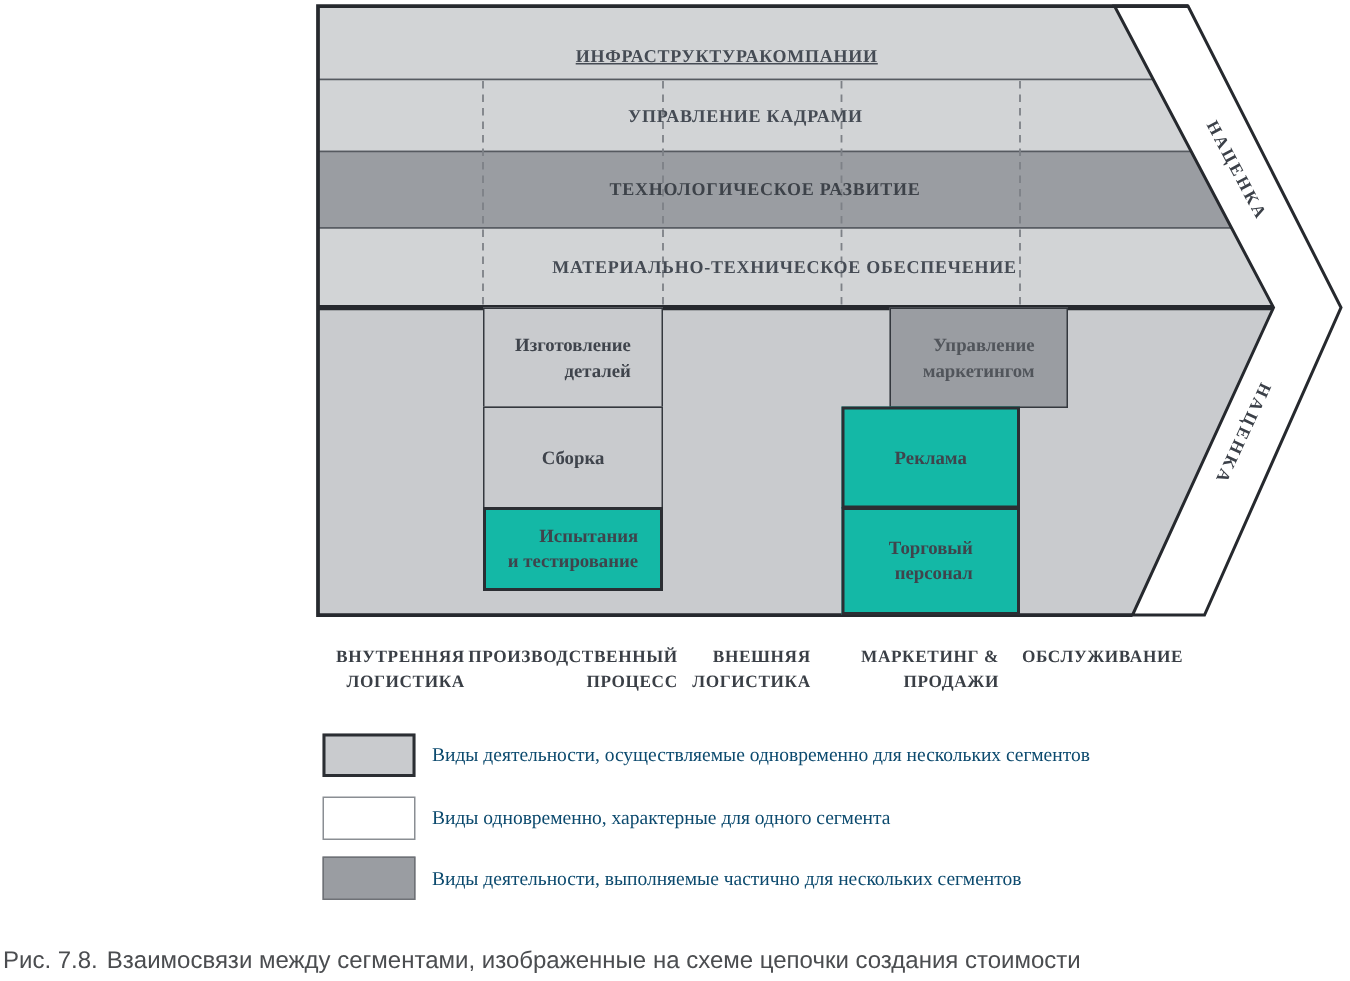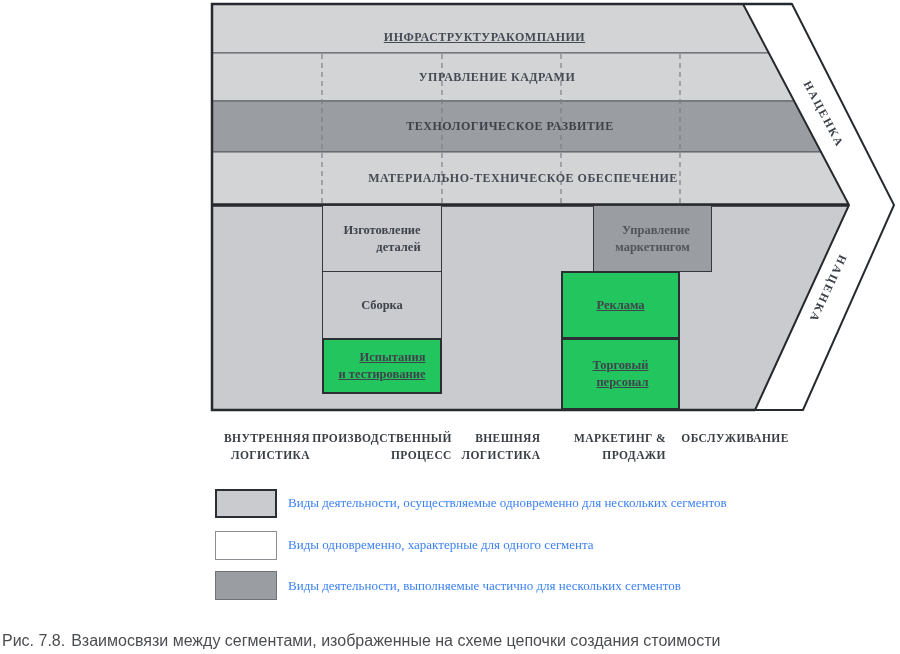--- a/index.html
+++ b/index.html
@@ -13,35 +13,35 @@
   .pre{white-space:pre-line;text-align:right;}
   .row-label{
     font-size:12px;font-weight:bold;color:#454b54;letter-spacing:.5px;
   }
   .row-label.dark{color:#3d4249;}
   .box{
     box-sizing:border-box;border:1.5px solid #34383e;
     font-size:12.5px;font-weight:600;color:#3f444c;line-height:1.35;
   }
   .box.light{background:#c9cbce;}
-  .box.white{background:#22c55e;border-width:2px;border-color:#2b2e33;text-decoration:underline;}
+  .box.white{background:#14b8a6;border-width:2px;border-color:#2b2e33;}
   .box.dark{background:#9a9da2;color:#51555b;}
   .nacenka{
     font-size:11.5px;font-weight:600;color:#3b4048;letter-spacing:2px;
   }
   .col-label{
     font-size:11.5px;font-weight:bold;color:#3a3f46;letter-spacing:.4px;
     line-height:1.45;align-items:flex-start;margin-top:11px;
   }
   .swatch{box-sizing:border-box;}
   .swatch.light{background:#c9cbce;border:2.5px solid #2b2e33;}
   .swatch.white{background:#ffffff;border:1.5px solid #8a8e93;}
   .swatch.dark{background:#9a9da2;border:1.5px solid #6e7176;}
   .legend-text{
-    font-size:13px;color:#3b82f6;display:flex;align-items:center;text-align:right;
+    font-size:13px;color:#0c4a6e;display:flex;align-items:center;text-align:right;
   }
   .caption{
     font-family:"Liberation Sans","DejaVu Sans",sans-serif;
     font-size:16px;color:#4b4d50;
   }
   .caption .prefix{margin-right:6px;}
 </style>
 </head>
 <body>
 

